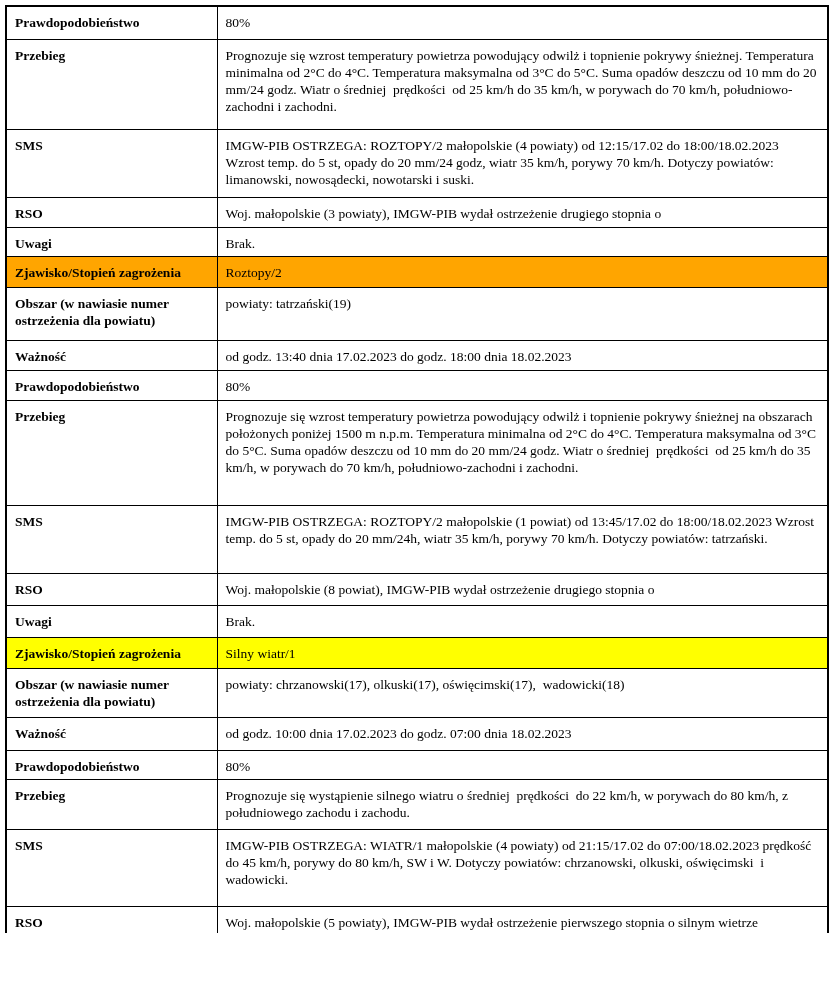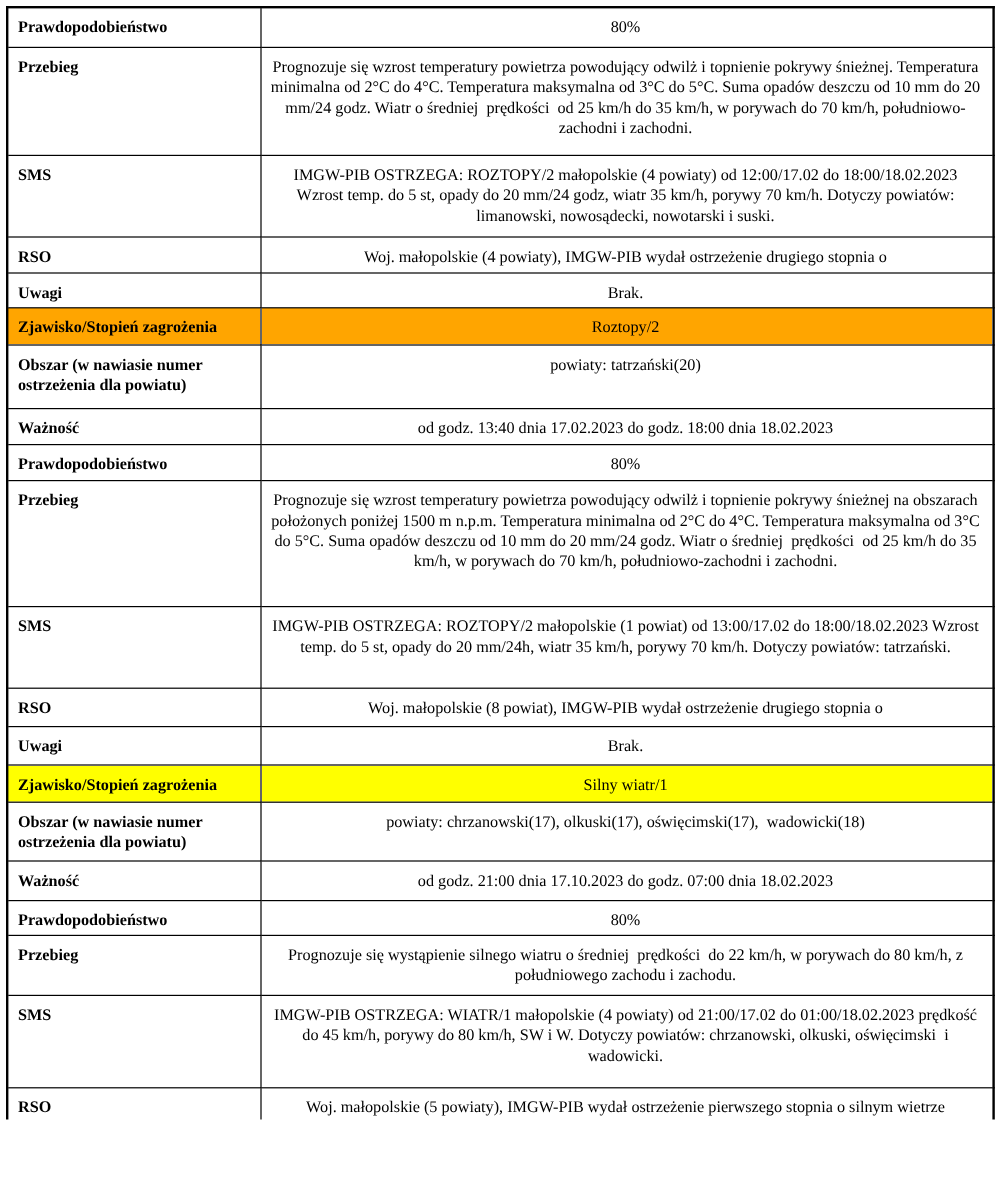--- a/index.html
+++ b/index.html
@@ -28,21 +28,20 @@
     vertical-align: top;
     padding: 7px 10px 4px 8px;
     line-height: 17px;
     overflow: hidden;
   }
   td.label {
     font-weight: bold;
   }
   td.value {
     white-space: pre-wrap;
-    text-align: center;
   }
   col.c1 { width: 211px; }
   col.c2 { width: 611px; }
 </style>
 </head>
 <body>
 
 <div class="page">
   <table class="warnings">
     <colgroup>
@@ -53,85 +52,85 @@
       <tr style="height: 33px;">
         <td class="label">Prawdopodobieństwo</td>
         <td class="value">80%</td>
       </tr>
       <tr style="height: 90px;">
         <td class="label">Przebieg</td>
         <td class="value">Prognozuje się wzrost temperatury powietrza powodujący odwilż i topnienie pokrywy śnieżnej. Temperatura minimalna od 2°C do 4°C. Temperatura maksymalna od 3°C do 5°C. Suma opadów deszczu od 10 mm do 20 mm/24 godz. Wiatr o średniej  prędkości  od 25 km/h do 35 km/h, w porywach do 70 km/h, południowo-zachodni i zachodni.</td>
       </tr>
       <tr style="height: 68px;">
         <td class="label">SMS</td>
-        <td class="value">IMGW-PIB OSTRZEGA: ROZTOPY/2 małopolskie (4 powiaty) od 12:00/17.02 do 18:00/18.02.2023 Wzrost temp. do 5 st, opady do 20 mm/24 godz, wiatr 35 km/h, porywy 70 km/h. Dotyczy powiatów: limanowski, nowosądecki, nowotarski i suski.</td>
+        <td class="value">IMGW-PIB OSTRZEGA: ROZTOPY/2 małopolskie (4 powiaty) od 12:15/17.02 do 18:00/18.02.2023 Wzrost temp. do 5 st, opady do 20 mm/24 godz, wiatr 35 km/h, porywy 70 km/h. Dotyczy powiatów: limanowski, nowosądecki, nowotarski i suski.</td>
       </tr>
       <tr style="height: 30px;">
         <td class="label">RSO</td>
-        <td class="value">Woj. małopolskie (4 powiaty), IMGW-PIB wydał ostrzeżenie drugiego stopnia o</td>
+        <td class="value">Woj. małopolskie (3 powiaty), IMGW-PIB wydał ostrzeżenie drugiego stopnia o</td>
       </tr>
       <tr style="height: 28px;">
         <td class="label">Uwagi</td>
         <td class="value">Brak.</td>
       </tr>
       <tr style="height: 31px; background: rgb(255, 165, 0);">
         <td class="label">Zjawisko/Stopień zagrożenia</td>
         <td class="value">Roztopy/2</td>
       </tr>
       <tr style="height: 53px;">
         <td class="label">Obszar (w nawiasie numer ostrzeżenia dla powiatu)</td>
-        <td class="value">powiaty: tatrzański(20)</td>
+        <td class="value">powiaty: tatrzański(19)</td>
       </tr>
       <tr style="height: 30px;">
         <td class="label">Ważność</td>
         <td class="value">od godz. 13:40 dnia 17.02.2023 do godz. 18:00 dnia 18.02.2023</td>
       </tr>
       <tr style="height: 30px;">
         <td class="label">Prawdopodobieństwo</td>
         <td class="value">80%</td>
       </tr>
       <tr style="height: 105px;">
         <td class="label">Przebieg</td>
         <td class="value">Prognozuje się wzrost temperatury powietrza powodujący odwilż i topnienie pokrywy śnieżnej na obszarach położonych poniżej 1500 m n.p.m. Temperatura minimalna od 2°C do 4°C. Temperatura maksymalna od 3°C do 5°C. Suma opadów deszczu od 10 mm do 20 mm/24 godz. Wiatr o średniej  prędkości  od 25 km/h do 35 km/h, w porywach do 70 km/h, południowo-zachodni i zachodni.</td>
       </tr>
       <tr style="height: 68px;">
         <td class="label">SMS</td>
-        <td class="value">IMGW-PIB OSTRZEGA: ROZTOPY/2 małopolskie (1 powiat) od 13:00/17.02 do 18:00/18.02.2023 Wzrost temp. do 5 st, opady do 20 mm/24h, wiatr 35 km/h, porywy 70 km/h. Dotyczy powiatów: tatrzański.</td>
+        <td class="value">IMGW-PIB OSTRZEGA: ROZTOPY/2 małopolskie (1 powiat) od 13:45/17.02 do 18:00/18.02.2023 Wzrost temp. do 5 st, opady do 20 mm/24h, wiatr 35 km/h, porywy 70 km/h. Dotyczy powiatów: tatrzański.</td>
       </tr>
       <tr style="height: 32px;">
         <td class="label">RSO</td>
         <td class="value">Woj. małopolskie (8 powiat), IMGW-PIB wydał ostrzeżenie drugiego stopnia o</td>
       </tr>
       <tr style="height: 32px;">
         <td class="label">Uwagi</td>
         <td class="value">Brak.</td>
       </tr>
       <tr style="height: 31px; background: rgb(255, 255, 0);">
         <td class="label">Zjawisko/Stopień zagrożenia</td>
         <td class="value">Silny wiatr/1</td>
       </tr>
       <tr style="height: 49px;">
         <td class="label">Obszar (w nawiasie numer ostrzeżenia dla powiatu)</td>
         <td class="value">powiaty: chrzanowski(17), olkuski(17), oświęcimski(17),  wadowicki(18)</td>
       </tr>
       <tr style="height: 33px;">
         <td class="label">Ważność</td>
-        <td class="value">od godz. 21:00 dnia 17.10.2023 do godz. 07:00 dnia 18.02.2023</td>
+        <td class="value">od godz. 10:00 dnia 17.02.2023 do godz. 07:00 dnia 18.02.2023</td>
       </tr>
       <tr style="height: 28px;">
         <td class="label">Prawdopodobieństwo</td>
         <td class="value">80%</td>
       </tr>
       <tr style="height: 50px;">
         <td class="label">Przebieg</td>
         <td class="value">Prognozuje się wystąpienie silnego wiatru o średniej  prędkości  do 22 km/h, w porywach do 80 km/h, z południowego zachodu i zachodu.</td>
       </tr>
       <tr style="height: 77px;">
         <td class="label">SMS</td>
-        <td class="value">IMGW-PIB OSTRZEGA: WIATR/1 małopolskie (4 powiaty) od 21:00/17.02 do 01:00/18.02.2023 prędkość   do 45 km/h, porywy do 80 km/h, SW i W. Dotyczy powiatów: chrzanowski, olkuski, oświęcimski  i wadowicki.</td>
+        <td class="value">IMGW-PIB OSTRZEGA: WIATR/1 małopolskie (4 powiaty) od 21:15/17.02 do 07:00/18.02.2023 prędkość   do 45 km/h, porywy do 80 km/h, SW i W. Dotyczy powiatów: chrzanowski, olkuski, oświęcimski  i wadowicki.</td>
       </tr>
       <tr style="height: 48px;">
         <td class="label">RSO</td>
         <td class="value">Woj. małopolskie (5 powiaty), IMGW-PIB wydał ostrzeżenie pierwszego stopnia o silnym wietrze</td>
       </tr>
       <tr style="height: 30px;">
         <td class="label">Uwagi</td>
         <td class="value">Brak.</td>
       </tr>
     </tbody>

